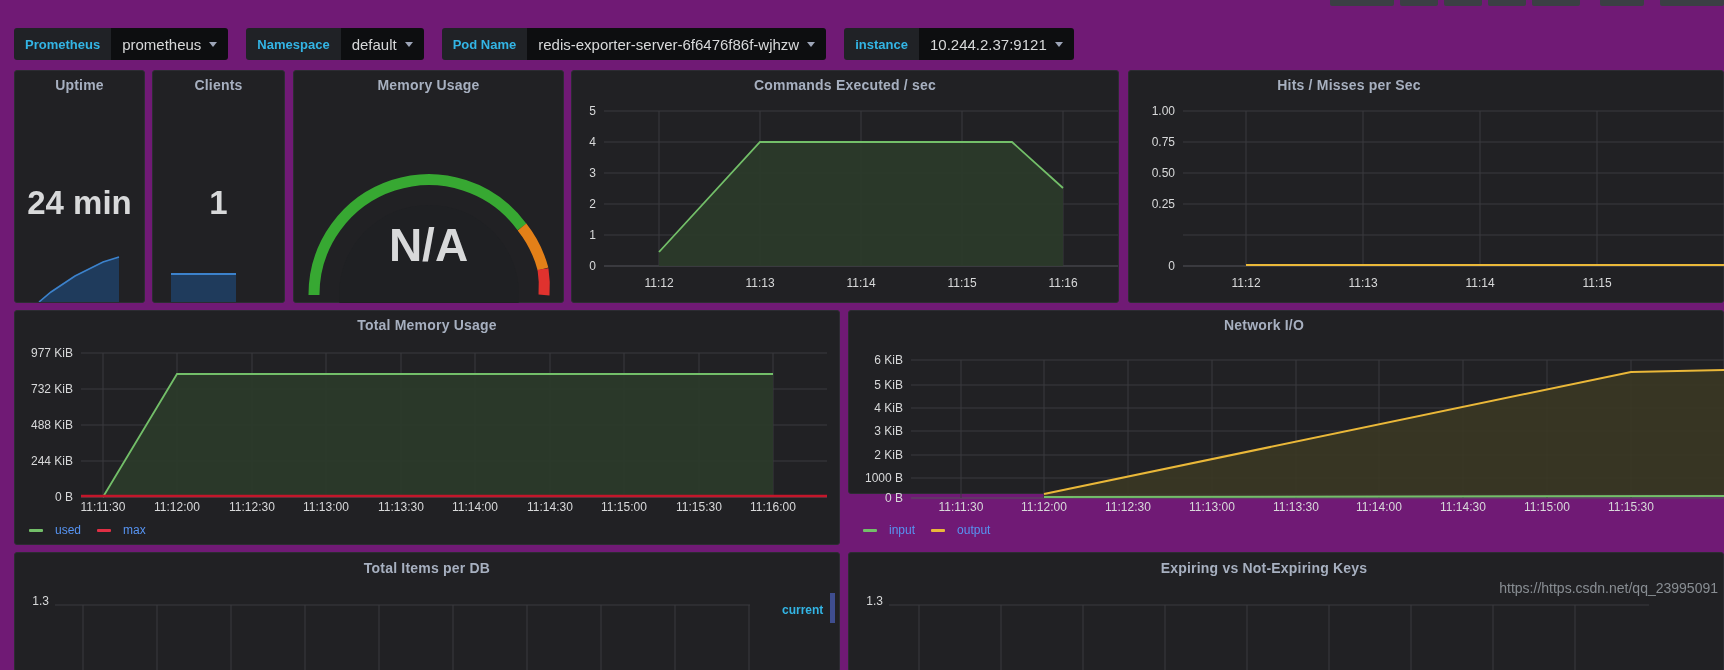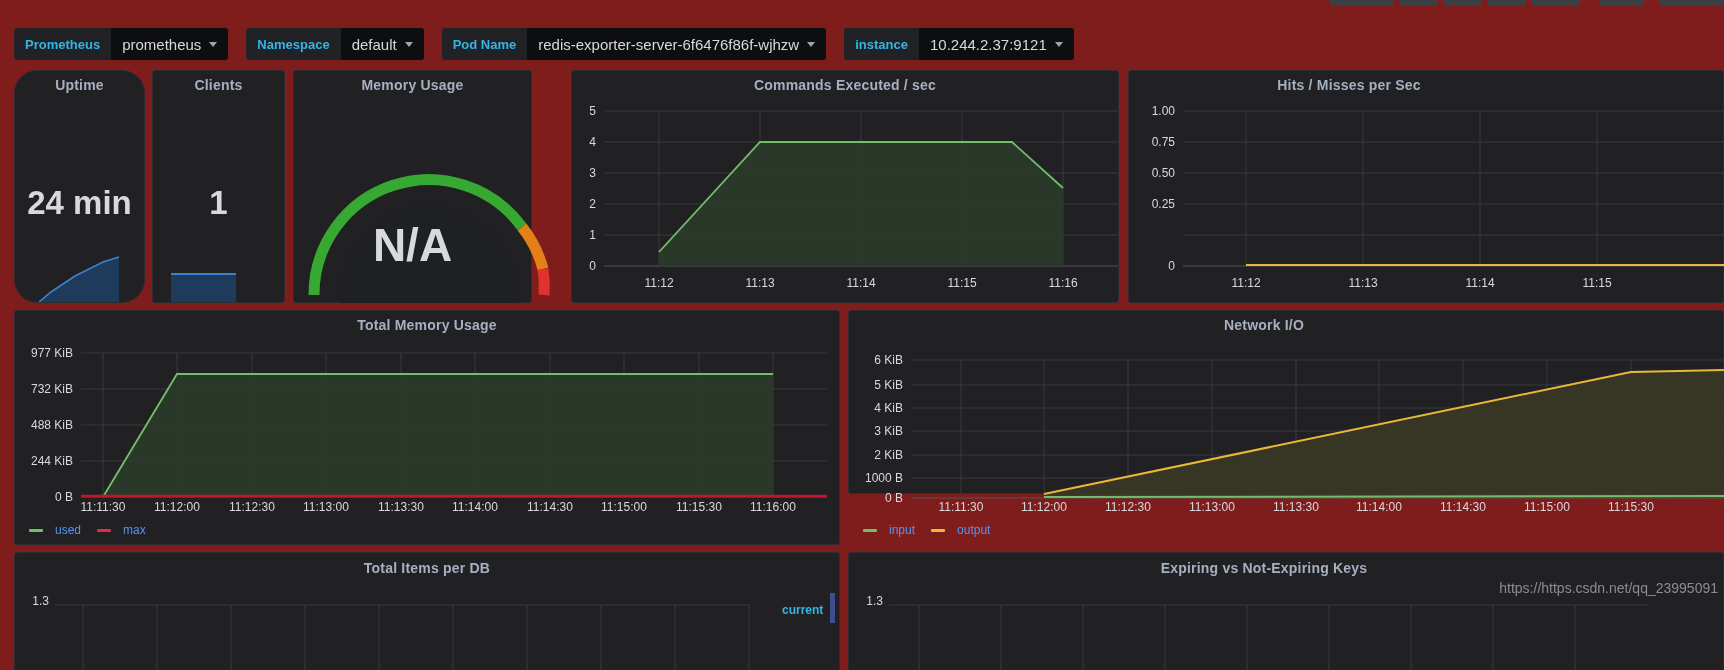--- a/index.html
+++ b/index.html
@@ -2,21 +2,21 @@
 <html><head>
 <meta charset="utf-8">
 <style>
   * { box-sizing: border-box; margin: 0; padding: 0; }
   html, body {
     width: 1724px; height: 670px;
     background: #161719;
     font-family: "Liberation Sans", sans-serif;
     overflow: hidden;
   }
-  .root { position: relative; width: 1724px; height: 670px; background: #7f1d1d; }
+  .root { position: relative; width: 1724px; height: 670px; background: #701a75; }
 
   
   .toolbar-strip { position: absolute; top: 0; left: 0; width: 1724px; height: 10px; }
   .tb-btn { position: absolute; top: -8px; height: 14px; background: #3b3f44; border-radius: 2px; }
 
   
   .varbar { position: absolute; top: 27px; left: 14px; height: 34px; display: flex; align-items: center; gap: 18px; }
   .varset { display: flex; align-items: stretch; height: 32px; border-radius: 3px; overflow: hidden; }
   .varlabel {
     background: #202226; color: #33b5e5; font-size: 13px; font-weight: 600;
@@ -101,39 +101,39 @@
     </div>
     <div class="varset">
       <div class="varlabel">instance</div>
       <div class="varvalue">
         <span>10.244.2.37:9121</span>
         <span class="caret"></span>
       </div>
     </div>
   </div>
 
-  <div class="panel" style="left:14px; top:70px; width:131px; height:233px;border-radius:23px;">
+  <div class="panel" style="left:14px; top:70px; width:131px; height:233px;">
     <div class="panel-title">Uptime</div>
     <div class="bigvalue" style="top:113px;">24 min</div>
     <svg class="spark" width="129" height="62" viewBox="0 0 129 62" preserveAspectRatio="none">
       <polygon points="24,62 36,52 60,36 88,22 104,17 104,62" fill="#1f3b5c"></polygon>
       <polyline points="24,62 36,52 60,36 88,22 104,17" fill="none" stroke="#3c82cc" stroke-width="1.6"></polyline>
     </svg>
   </div>
 
   <div class="panel" style="left:152px; top:70px; width:133px; height:233px;">
     <div class="panel-title">Clients</div>
     <div class="bigvalue" style="top:113px;">1</div>
     <svg class="spark" width="131" height="32" viewBox="0 0 131 32" preserveAspectRatio="none">
       <polygon points="18,4 83,4 83,32 18,32" fill="#1f3b5c"></polygon>
       <polyline points="18,4 83,4" fill="none" stroke="#3c82cc" stroke-width="1.8"></polyline>
     </svg>
   </div>
 
-  <div class="panel" style="left:293px; top:70px; width:239px; height:233px;">
+  <div class="panel" style="left:293px; top:70px; width:271px; height:233px;">
     <div class="panel-title">Memory Usage</div>
     <svg width="271" height="210" viewBox="0 0 271 210" style="position:absolute;top:22px;left:0;">
 
       <circle cx="135" cy="202" r="90" fill="#1f2023"></circle>
 
       <path d="M 20 202 A 115 115 0 0 1 228 134" fill="none" stroke="#37a832" stroke-width="11" stroke-linecap="butt"></path>
 
       <path d="M 228 134 A 115 115 0 0 1 249 176" fill="none" stroke="#e38018" stroke-width="11" stroke-linecap="butt"></path>
 
       <path d="M 249 176 A 115 115 0 0 1 250 202" fill="none" stroke="#e0322e" stroke-width="11" stroke-linecap="butt"></path>

